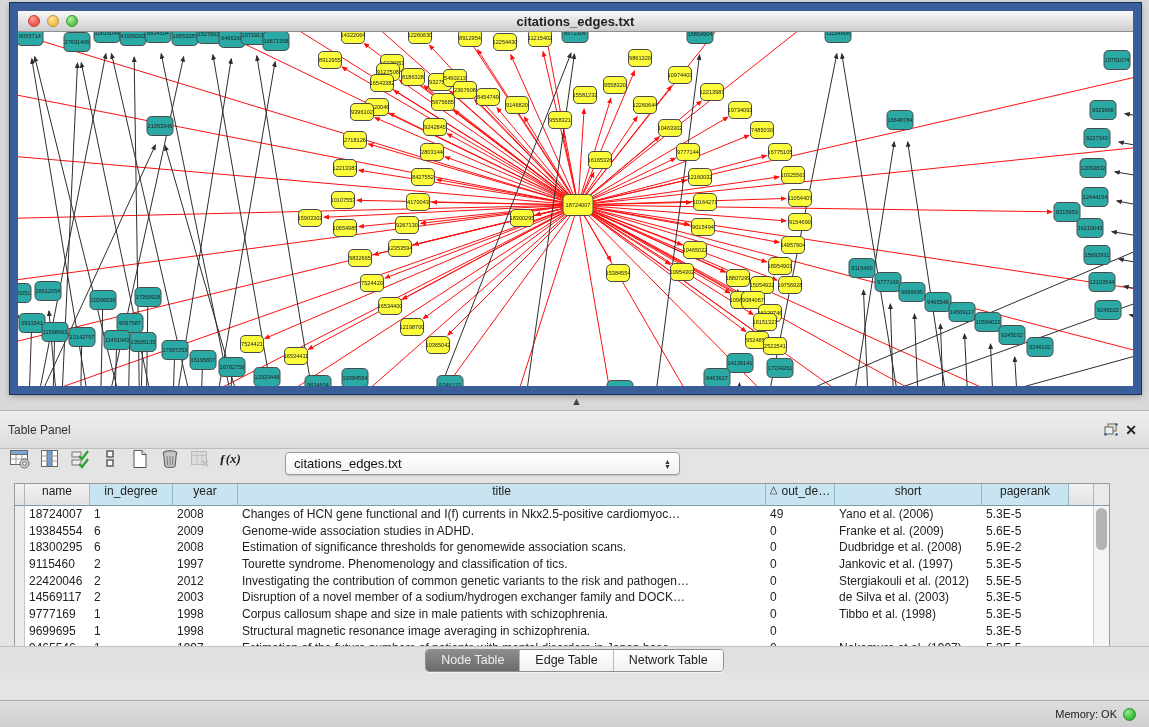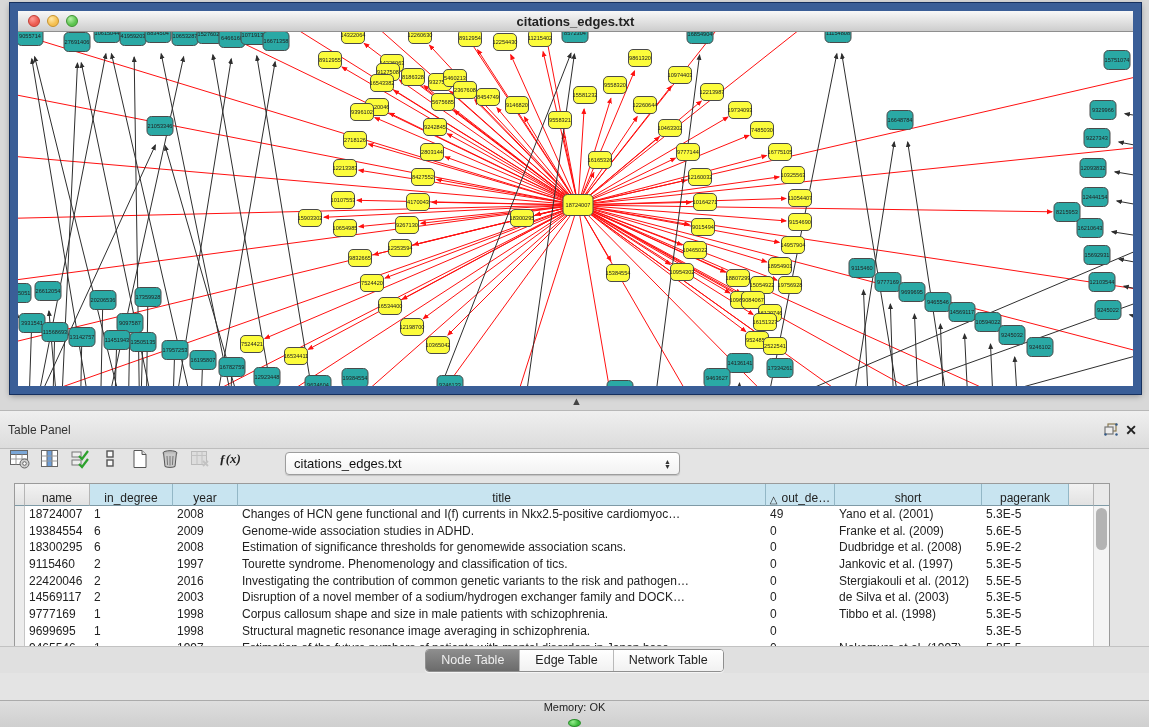--- a/index.html
+++ b/index.html
@@ -51,21 +51,21 @@
   }
   #network-select .spin{ margin-left:auto; display:flex; flex-direction:column; line-height:5px; font-size:7px; color:#333; }
 
   #table-wrap{
     position:absolute; left:14px; top:72px; width:1096px; height:190px;
     border:1px solid #9a9a9a; background:#fff; overflow:hidden;
   }
   #header-row{ display:flex; height:22px; }
   .hcell{
     height:22px; background:#c8e4f0; border-right:1px solid #93b7c6; border-bottom:1px solid #7e9aa6;
-    font-size:12px; color:#222; display:flex; align-items:flex-end; justify-content:center; overflow:hidden; white-space:nowrap;
+    font-size:12px; color:#222; display:flex; align-items:flex-start; justify-content:center; overflow:hidden; white-space:nowrap;
   }
   .hcell.plain{ background:linear-gradient(#f2f2f2,#e2e2e2); border-right:1px solid #b5b5b5; }
   .hcell .sortglyph{ margin-right:4px; font-size:10px; }
   #body-rows{ position:relative; }
   .trow{ display:flex; height:16.7px; background:#fff; }
   .tcell{
     font-size:12px; color:#222; padding:1px 4px 0 4px; overflow:hidden; white-space:nowrap;
   }
   #gutter-h{ background:linear-gradient(#f2f2f2,#e2e2e2); border-right:1px solid #b5b5b5; border-bottom:1px solid #7e9aa6;}
   .gutter{ background:#ececec; border-right:1px solid #c5c5c5; }
@@ -89,21 +89,21 @@
     font-size:12.5px; color:#222; padding:3px 15px 4px 15px; background:linear-gradient(#ffffff,#f1f1f1);
     border-right:1px solid #b9b9b9; cursor:default; white-space:nowrap;
   }
   .seg:last-child{ border-right:none; }
   .seg.active{ background:linear-gradient(#8d8d8d,#6b6b6b); color:#efefef; }
 
   
   #statusbar{
     position:absolute; left:0; top:700px; width:1149px; height:27px;
     background:linear-gradient(#dedede,#cfcfcf); border-top:1px solid #ababab;
-    display:flex; align-items:center; justify-content:flex-end; padding:0 13px; gap:6px;flex-direction:column;
+    display:flex; align-items:center; justify-content:flex-end; padding:0 13px; gap:6px;
   }
   #memory-label{ font-size:11px; color:#222; }
   #memory-dot{ width:13px; height:13px; border-radius:50%;
     background:radial-gradient(circle at 35% 30%, #96ec8e,#3bbb3b 65%); border:1px solid #2a8f2a; }
 
   #cursor{ position:absolute; left:571px; top:395px; font-size:11px; color:#444; }
 </style>
 </head>
 <body>
 
@@ -922,21 +922,21 @@
         </div>
       </div>
     <div id="body-rows">
         <div class="trow">
           <div class="tcell gutter" style="width: 10px;"></div>
           <div class="tcell" style="width: 65px;">18724007</div>
           <div class="tcell" style="width: 83px;">1</div>
           <div class="tcell" style="width: 65px;">2008</div>
           <div class="tcell" style="width: 528px;">Changes of HCN gene functional and I(f) currents in Nkx2.5-positive cardiomyoc…</div>
           <div class="tcell" style="width: 69px;">49</div>
-          <div class="tcell" style="width: 147px;">Yano et al. (2001)</div>
+          <div class="tcell" style="width: 147px;">Yano et al. (2006)</div>
           <div class="tcell" style="width: 87px;">5.3E-5</div>
           <div class="tcell" style="width: 25px;"></div>
         </div>
         <div class="trow">
           <div class="tcell gutter" style="width: 10px;"></div>
           <div class="tcell" style="width: 65px;">19384554</div>
           <div class="tcell" style="width: 83px;">6</div>
           <div class="tcell" style="width: 65px;">2009</div>
           <div class="tcell" style="width: 528px;">Genome-wide association studies in ADHD.</div>
           <div class="tcell" style="width: 69px;">0</div>
@@ -963,21 +963,21 @@
           <div class="tcell" style="width: 528px;">Tourette syndrome. Phenomenology and classification of tics.</div>
           <div class="tcell" style="width: 69px;">0</div>
           <div class="tcell" style="width: 147px;">Jankovic et al. (1997)</div>
           <div class="tcell" style="width: 87px;">5.3E-5</div>
           <div class="tcell" style="width: 25px;"></div>
         </div>
         <div class="trow">
           <div class="tcell gutter" style="width: 10px;"></div>
           <div class="tcell" style="width: 65px;">22420046</div>
           <div class="tcell" style="width: 83px;">2</div>
-          <div class="tcell" style="width: 65px;">2016</div>
+          <div class="tcell" style="width: 65px;">2012</div>
           <div class="tcell" style="width: 528px;">Investigating the contribution of common genetic variants to the risk and pathogen…</div>
           <div class="tcell" style="width: 69px;">0</div>
           <div class="tcell" style="width: 147px;">Stergiakouli et al. (2012)</div>
           <div class="tcell" style="width: 87px;">5.5E-5</div>
           <div class="tcell" style="width: 25px;"></div>
         </div>
         <div class="trow">
           <div class="tcell gutter" style="width: 10px;"></div>
           <div class="tcell" style="width: 65px;">14569117</div>
           <div class="tcell" style="width: 83px;">2</div>

